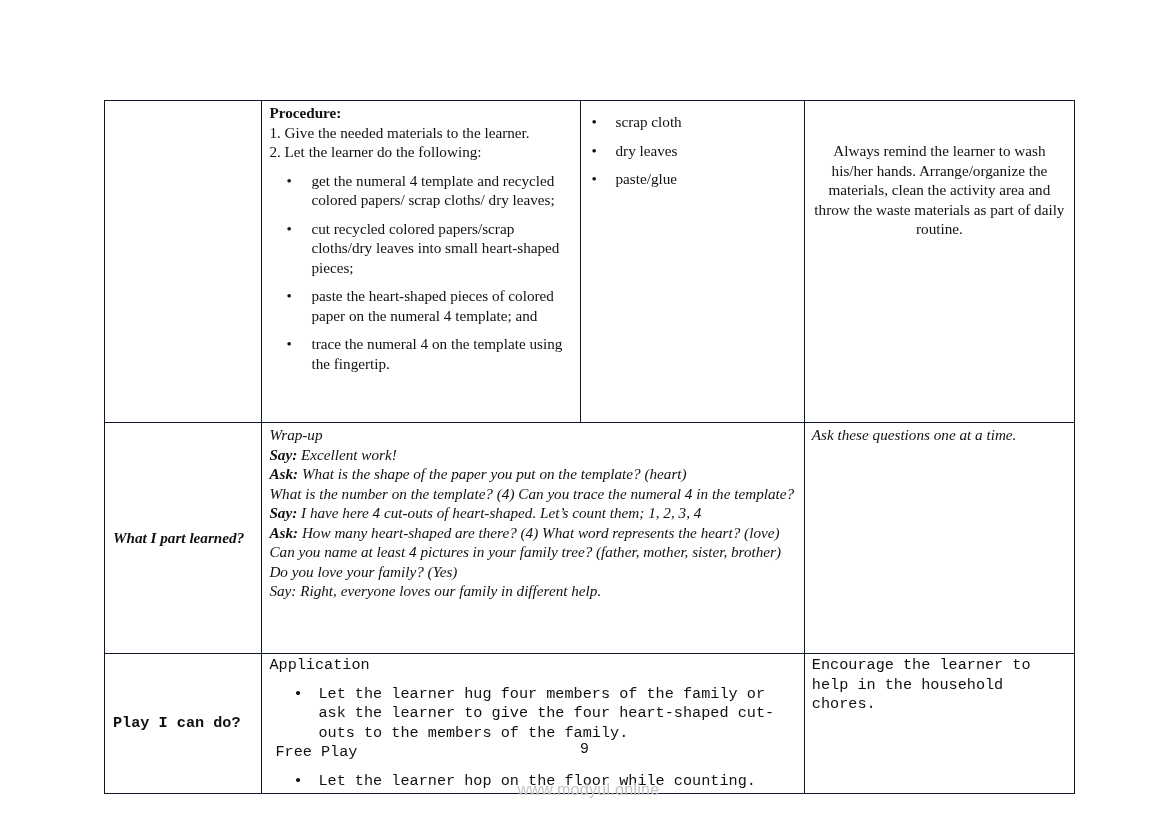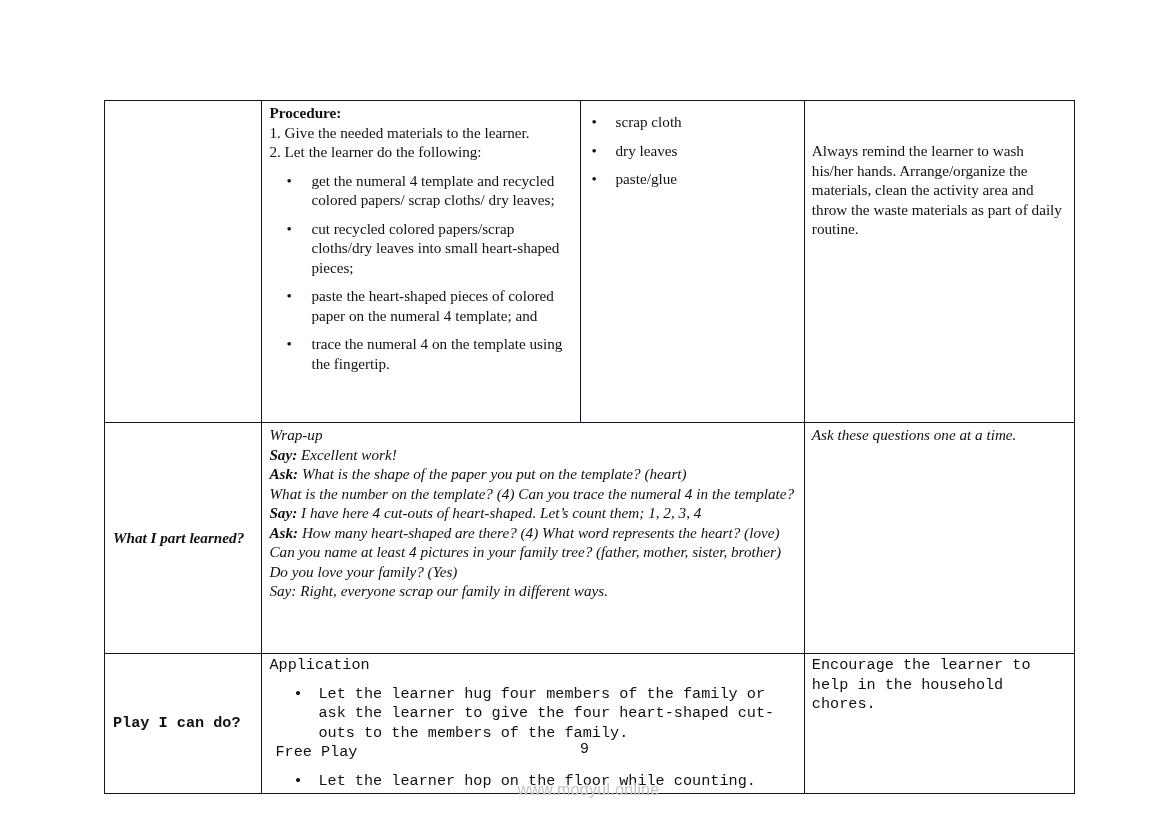--- a/index.html
+++ b/index.html
@@ -14,21 +14,21 @@
   .c4 { width: 254px; }
   .label-cell { vertical-align: middle !important; font-weight: bold; padding-left: 8px !important; }
   .bold { font-weight: bold; }
   ul.bul { margin: 0; padding: 0; list-style: none; }
   ul.bul li { position: relative; padding-left: 42px; margin-top: 9px; }
   ul.bul li::before { content: "\2022"; position: absolute; left: 17px; top: 0; }
   ul.mat li { padding-left: 27px; }
   ul.mat li::before { left: 3px; }
   ul.app li { padding-left: 49px; }
   ul.app li::before { left: 24px; }
-  .notes1 { padding-top: 40px !important; }
+  .notes1 { padding-top: 40px !important; text-align: center; }
   .row1 td { height: 279px; }
   .row2 td { height: 226px; font-style: italic; }
   .row3 td { height: 95px; font-family: Liberation Mono, monospace; }
   .indent1 { padding-left: 6px; }
   .page-number { position: absolute; top: 739px; left: 0; width: 1169px; text-align: center;
                  font-family: "Liberation Sans", sans-serif; font-size: 15px; color: #111; }
   .watermark { position: absolute; top: 781px; left: 4px; width: 1169px; text-align: center;
                font-family: "Liberation Sans", sans-serif; font-size: 16px; color: #c4c4c4; letter-spacing: 0.3px; }
 </style>
 </head>
@@ -68,21 +68,21 @@
   <tr class="row2">
     <td class="label-cell">What I part learned?</td>
     <td colspan="2">
       <div>Wrap-up</div>
       <div><span class="bold">Say:</span><span> Excellent work!</span></div>
       <div><span class="bold">Ask:</span><span> What is the shape of the paper you put on the template? (heart)</span></div>
       <div><span class="bold"></span><span>What is the number on the template? (4) Can you trace the numeral 4 in the template?</span></div>
       <div><span class="bold">Say:</span><span> I have here 4 cut-outs of heart-shaped. Let’s count them; 1, 2, 3, 4</span></div>
       <div><span class="bold">Ask:</span><span> How many heart-shaped are there? (4) What word represents the heart? (love)</span></div>
       <div><span class="bold"></span><span>Can you name at least 4 pictures in your family tree? (father, mother, sister, brother) Do you love your family? (Yes)</span></div>
-      <div><span class="bold"></span><span>Say:  Right, everyone scrap our family in different ways.</span></div>
+      <div><span class="bold"></span><span>Say:  Right, everyone loves our family in different help.</span></div>
     </td>
     <td>Ask these questions one at a time.</td>
   </tr>
 
   <tr class="row3">
     <td class="label-cell">Play I can do?</td>
     <td colspan="2">
       <div>Application</div>
       <ul class="bul app">
         <li>Let the learner hug four members of the family or ask the learner to give the four heart-shaped cut-outs to the members of the family.</li>

